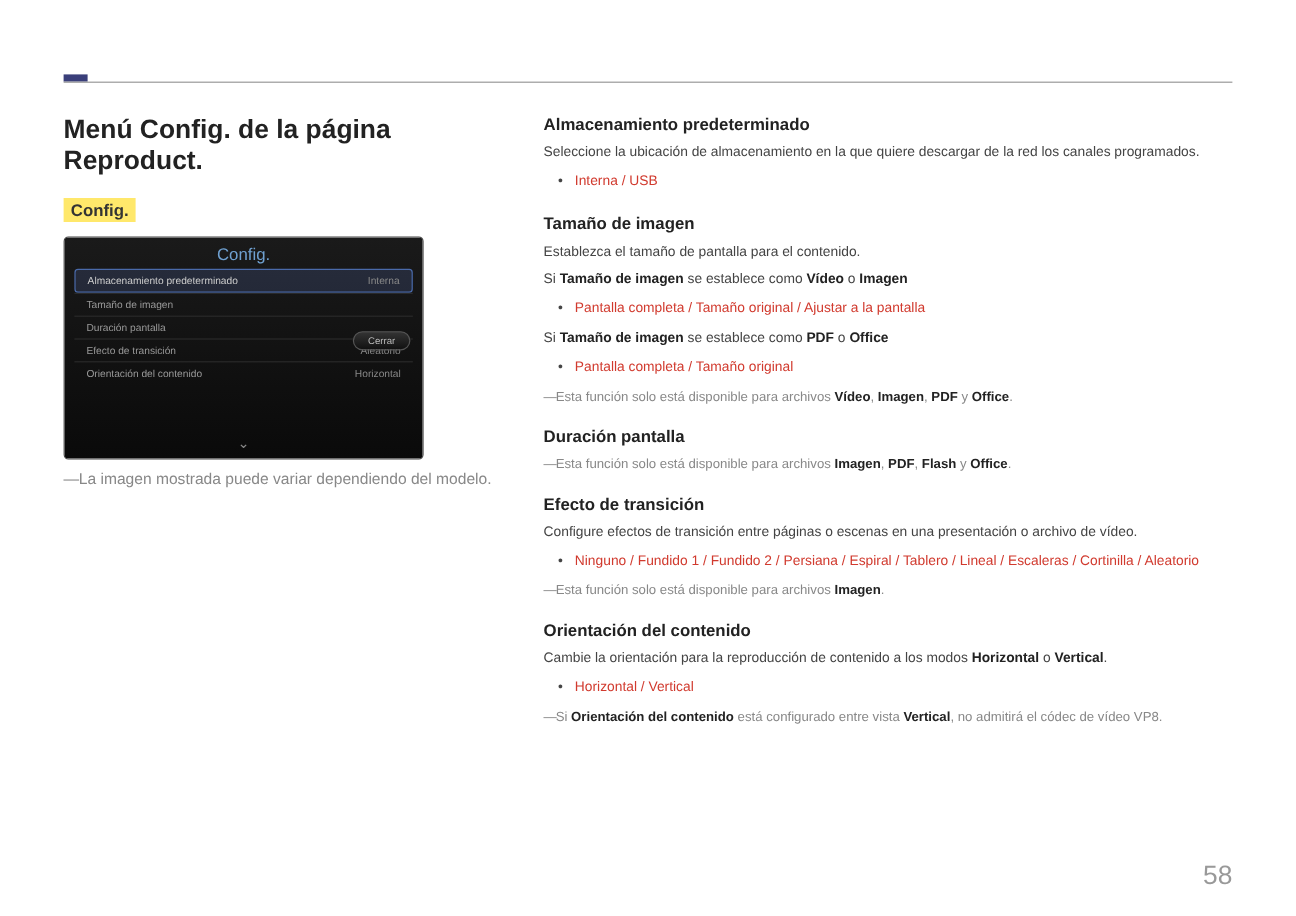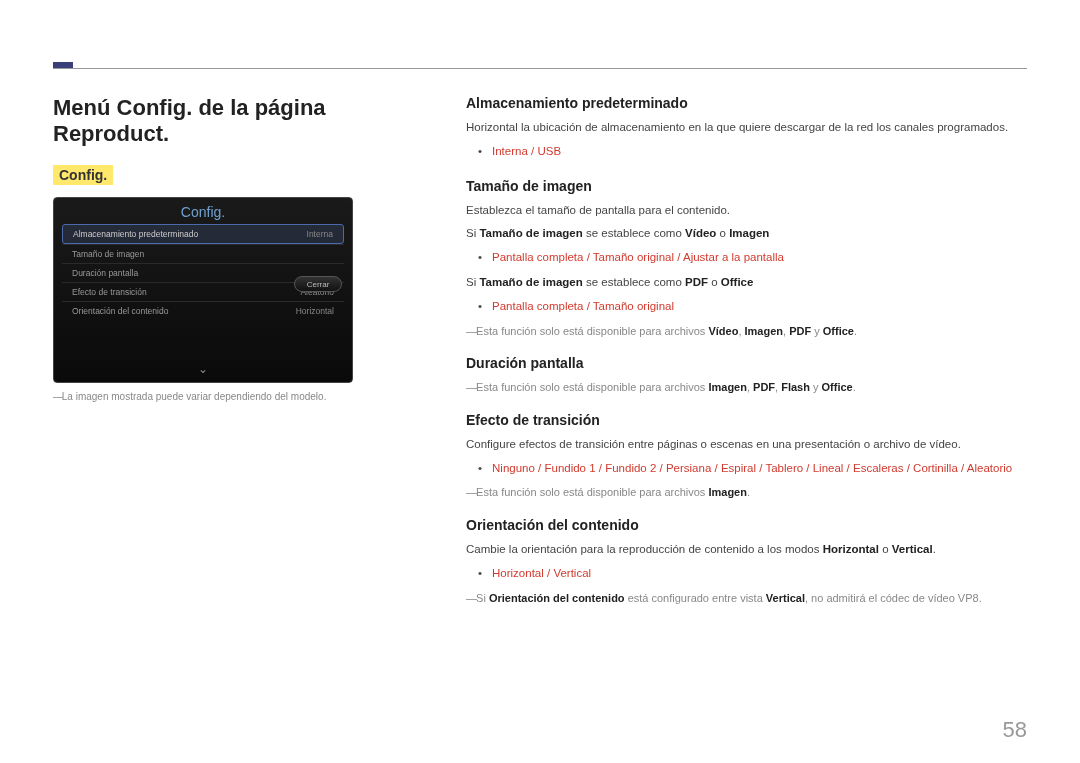--- a/index.html
+++ b/index.html
@@ -25,21 +25,21 @@
     left: 53px;
     right: 53px;
     border-top: 1px solid #999;
   }
   .page {
     position: absolute;
     top: 95px;
     left: 53px;
     right: 53px;
     display: flex;
-    gap: 53px;
+    gap: 40px;
   }
   .left-col {
     width: 360px;
     flex-shrink: 0;
   }
   .right-col {
     flex: 1;
     font-size: 12px;
   }
   h1 {
@@ -114,21 +114,21 @@
   }
   .ss-chevron {
     position: absolute;
     bottom: 6px;
     left: 50%;
     transform: translateX(-50%);
     color: #888;
     font-size: 12px;
   }
   .img-note {
-    font-size: 10px;
+    font-size: 13px;
     color: #888;
     margin-top: 8px;
   }
   .img-note::before { content: "― "; letter-spacing: -2px; }
 
   .right-col h3 {
     font-size: 14px;
     font-weight: 600;
     color: #222;
     margin-bottom: 8px;
@@ -211,21 +211,21 @@
       <div class="ss-close">Cerrar</div>
       <div class="ss-chevron">⌄</div>
     </div>
     <div class="img-note">La imagen mostrada puede variar dependiendo del modelo.</div>
   </div>
 
   <div class="right-col">
 
     <div class="section">
       <h3>Almacenamiento predeterminado</h3>
-      <p>Horizontal la ubicación de almacenamiento en la que quiere descargar de la red los canales programados.</p>
+      <p>Seleccione la ubicación de almacenamiento en la que quiere descargar de la red los canales programados.</p>
       <ul>
           <li><span class="red">Interna / USB</span></li>
         </ul>
     </div>
 
     <div class="section">
       <h3>Tamaño de imagen</h3>
       <p>Establezca el tamaño de pantalla para el contenido.</p>
       <p><span>Si </span><span class="bold">Tamaño de imagen</span><span> se establece como </span><span class="bold">Vídeo</span><span> o </span><span class="bold">Imagen</span></p>
       <ul>

